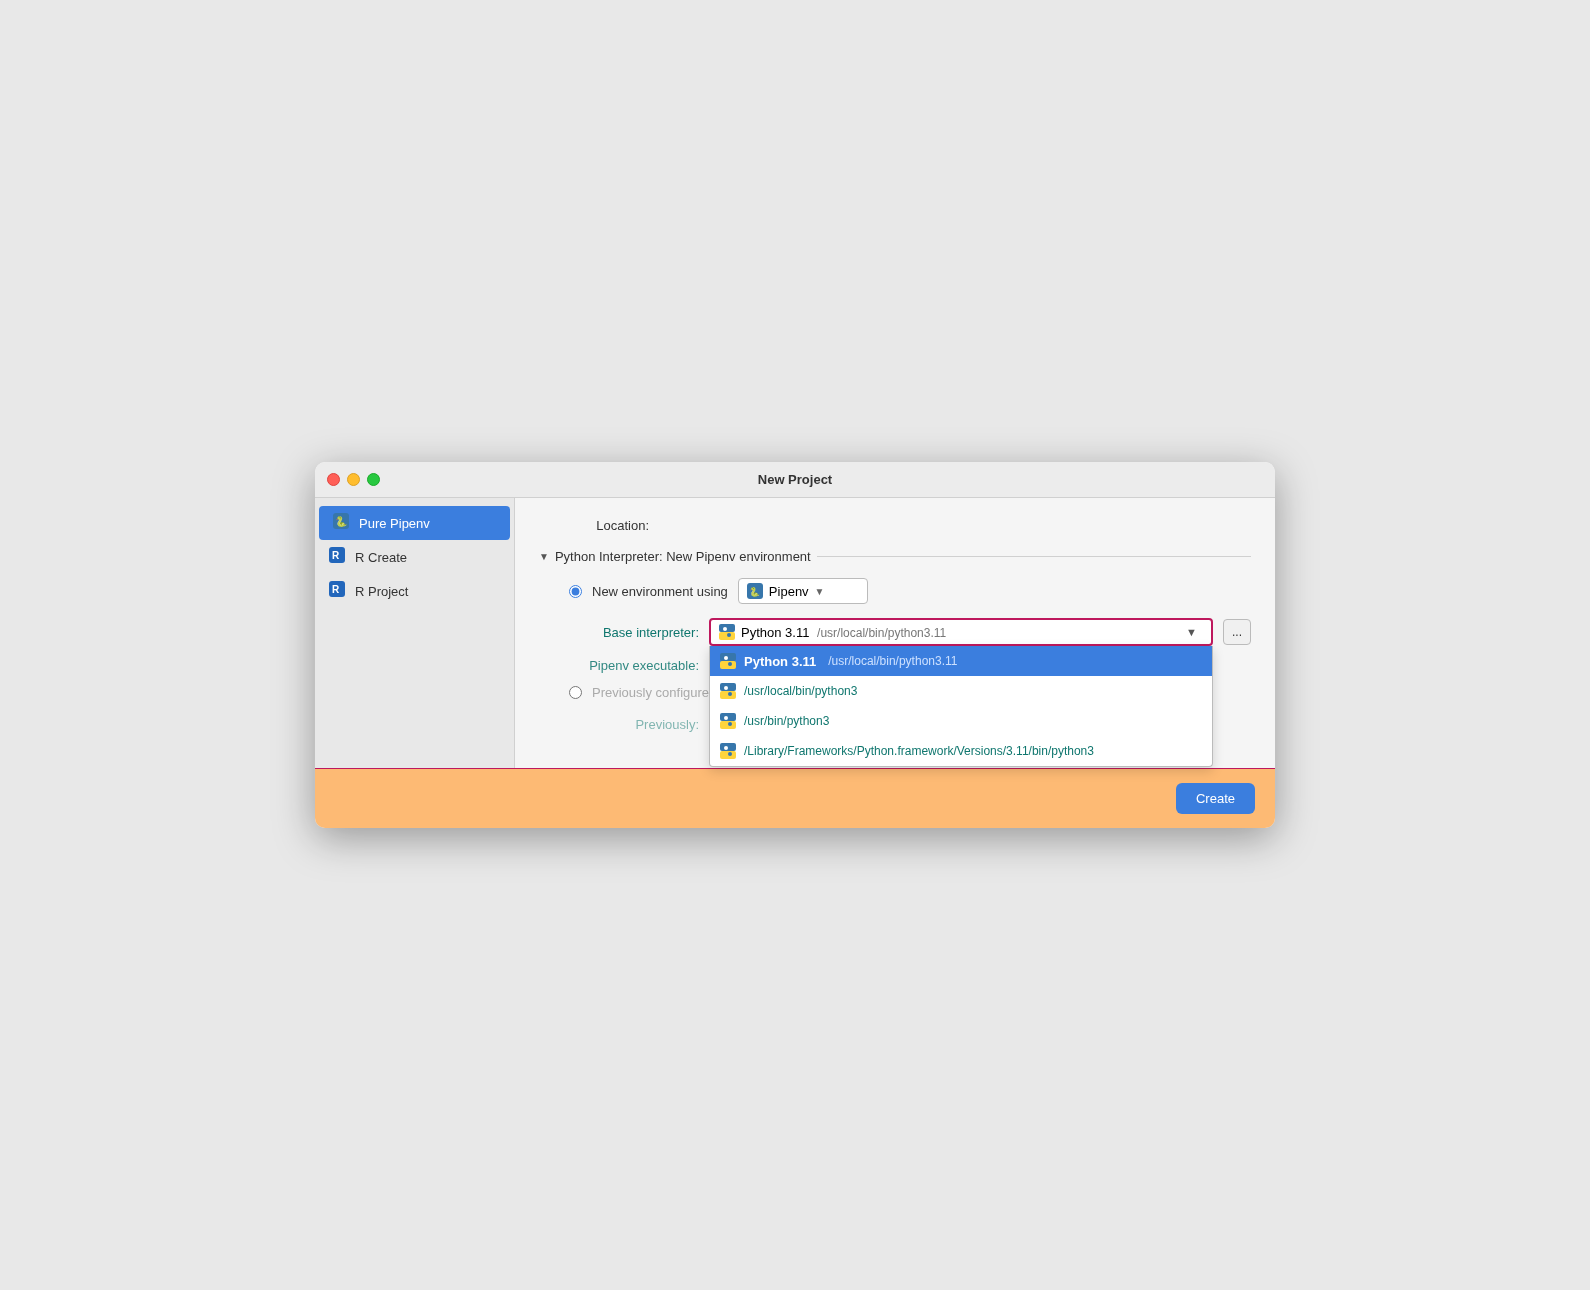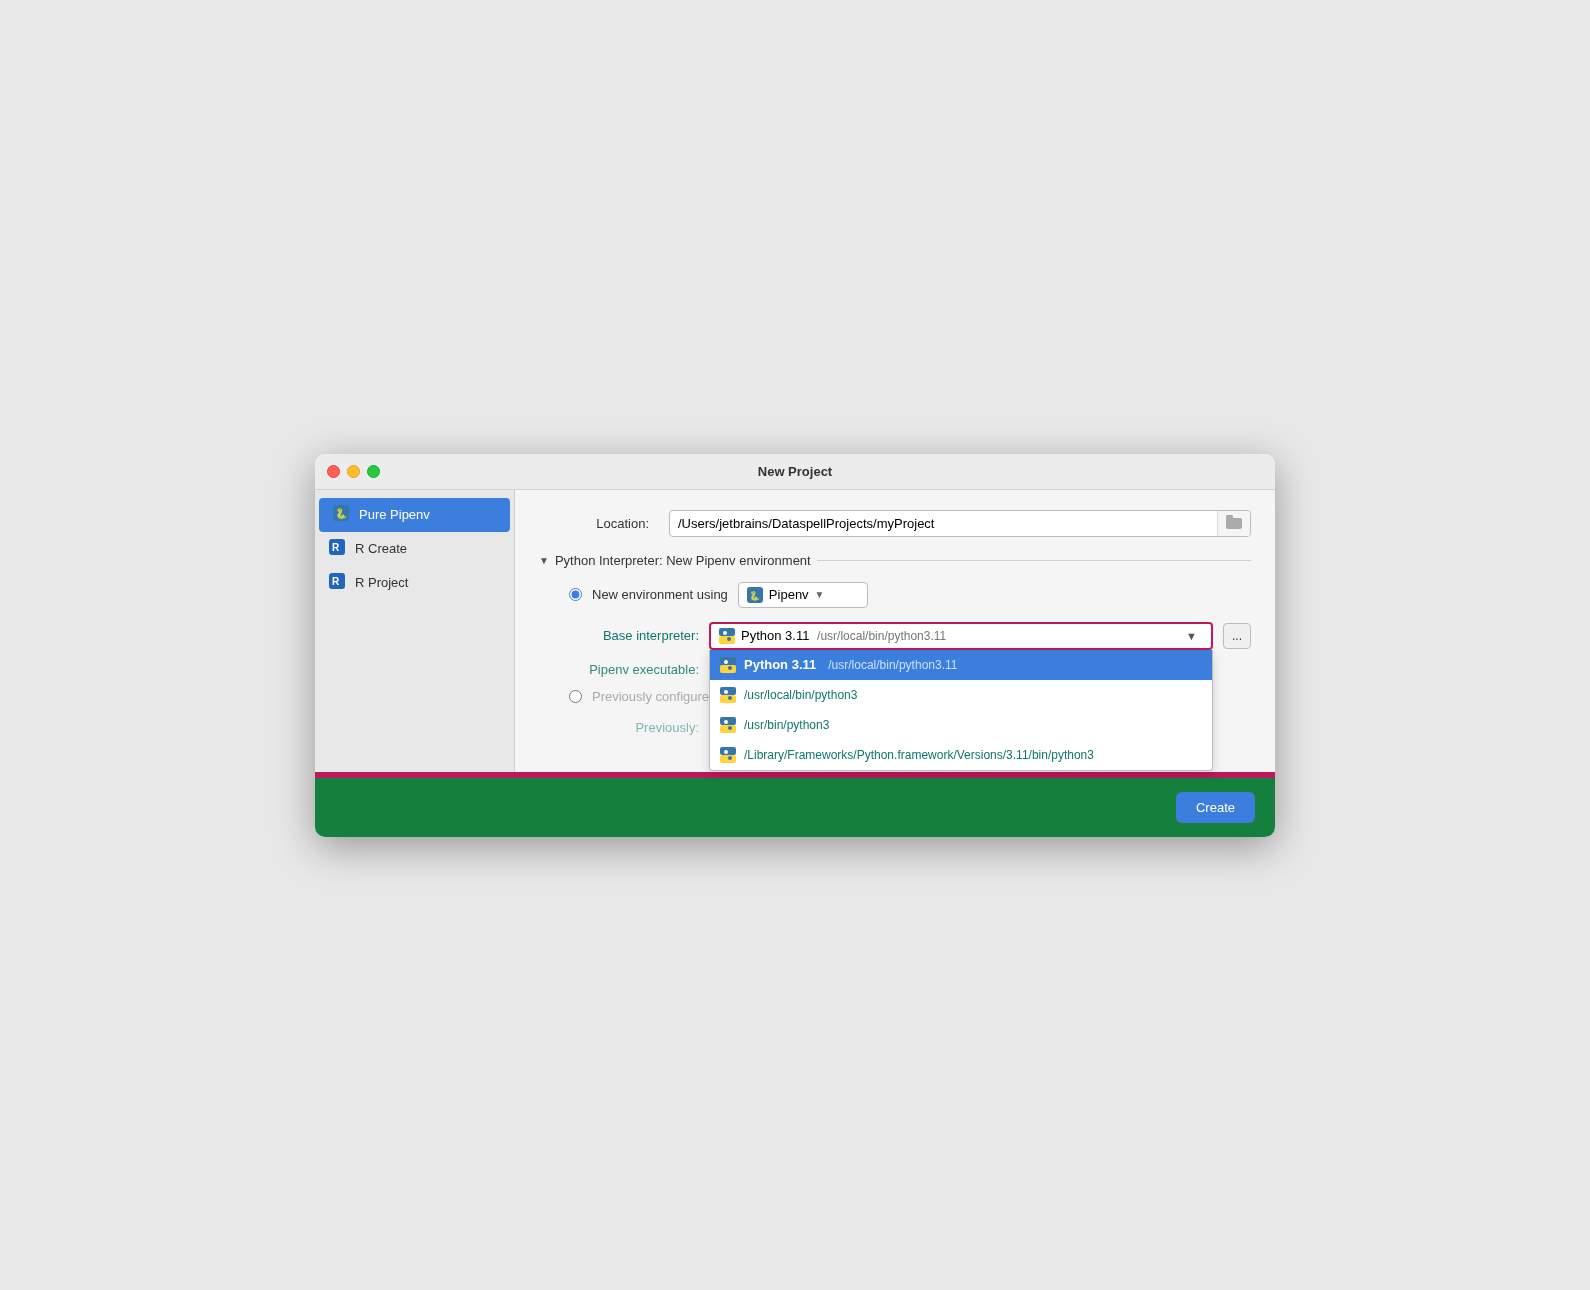--- a/index.html
+++ b/index.html
@@ -84,21 +84,21 @@
     .main {
       flex: 1;
       padding: 20px 24px;
       background: #f5f5f5;
       position: relative;
     }
     .form-row {
       display: flex;
       align-items: center;
       margin-bottom: 16px;
-      gap: 20px;
+      gap: 10px;
     }
     .form-label {
       font-size: 13px;
       color: #333;
       min-width: 110px;
       text-align: right;
     }
     .location-input {
       flex: 1;
       display: flex;
@@ -278,22 +278,22 @@
       background: #fafafa;
       padding: 3px 8px;
       gap: 6px;
       font-size: 13px;
       color: #aaa;
     }
     .footer {
       display: flex;
       justify-content: flex-end;
       padding: 14px 20px;
-      background: #15803d;
-      border-top: 6px solid #be185d;
+      background: #fdba74;
+      border-top: 1px solid #be185d;
     }
     .create-btn {
       background: #3b7ede;
       color: white;
       border: none;
       border-radius: 6px;
       padding: 8px 20px;
       font-size: 13px;
       font-weight: 500;
       cursor: pointer;
@@ -342,29 +342,20 @@
             </svg>
         </span>
         <span>R Project</span>
       </div>
     </div>
 
     <div class="main">
 
       <div class="form-row">
         <span class="form-label">Location:</span>
-        <div class="location-input">
-          <input type="text" value="/Users/jetbrains/DataspellProjects/myProject" style="">
-          <div class="folder-btn">
-            <svg width="16" height="14" viewBox="0 0 16 14" fill="none">
-              <rect x="0" y="3" width="16" height="11" rx="2" fill="#aaa"></rect>
-              <rect x="0" y="0" width="7" height="4" rx="1.5" fill="#aaa"></rect>
-            </svg>
-          </div>
-        </div>
       </div>
 
       <div class="section-header">
         <span class="triangle">▼</span>
         <span>Python Interpreter: New Pipenv environment</span>
         <div class="section-header-line"></div>
       </div>
 
       <div class="radio-row">
         <input type="radio" name="env-type" checked="" style="">

